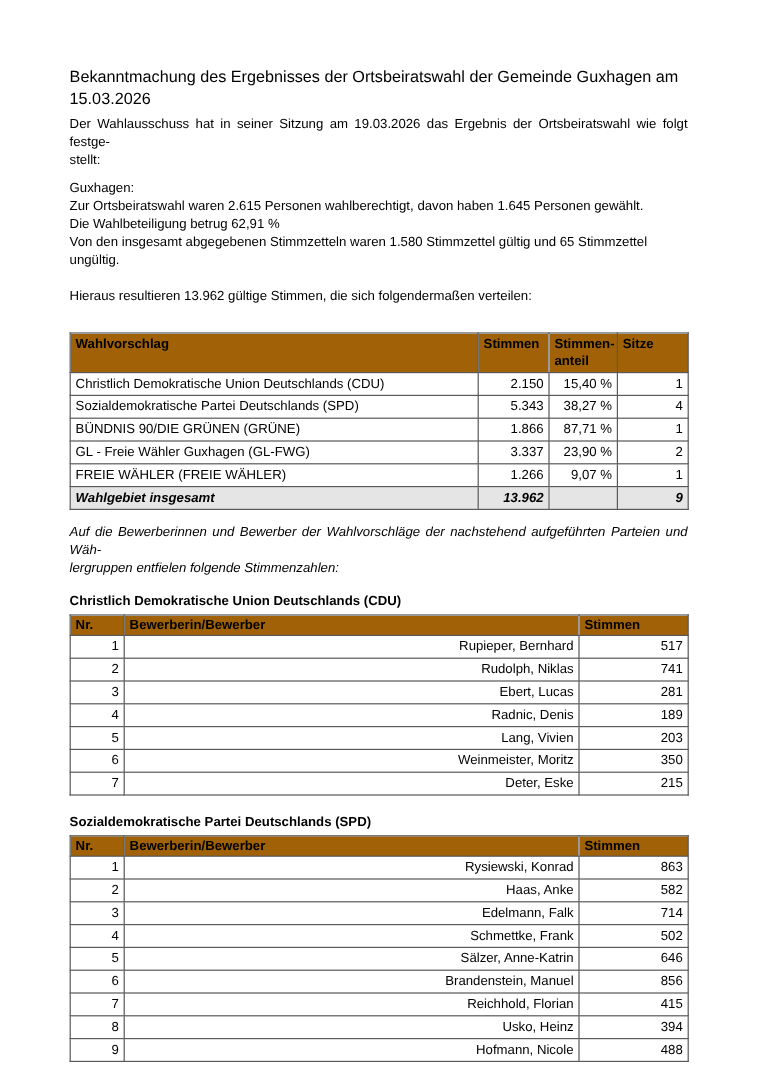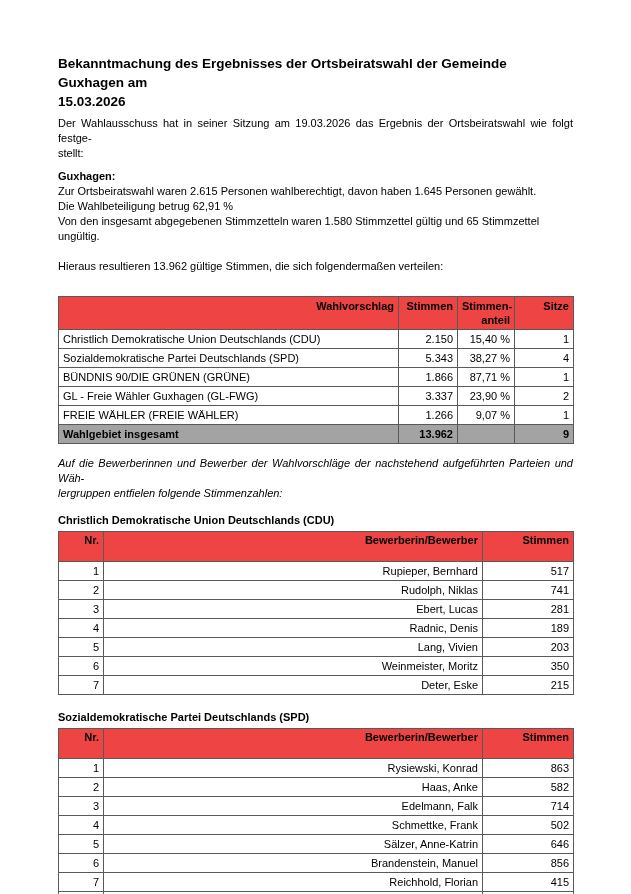--- a/index.html
+++ b/index.html
@@ -5,28 +5,28 @@
   * { margin:0; padding:0; box-sizing:border-box; }
   html, body { background:#ffffff; }
   body {
     width:631px; height:894px; overflow:hidden;
     font-family:"Liberation Sans", "DejaVu Sans", sans-serif;
     font-size:11px; color:#000; -webkit-font-smoothing:antialiased;
   }
   .page { padding:54px 58px 0 58px; width:631px; }
 
   .doc-title {
-    font-size:13.5px; font-weight:bold; line-height:19px;
+    font-size:13.5px; font-weight:normal; line-height:19px;
     margin-bottom:5px;
   }
   .para { line-height:15px; }
   .jline { display:block; text-align:justify; text-align-last:justify; }
   .line  { display:block; }
   .intro { margin-bottom:8px; }
-  .bold  { font-weight:bold; }
+  .bold  { font-weight:normal; }
   .district-block { margin-bottom:15px; }
   .results-intro  { margin-bottom:22px; }
   .candidates-intro { margin-top:12px;font-style:italic; }
   .section-heading {
     font-weight:bold; line-height:15px; margin-top:12px; margin-bottom:3px;
   }
   .section-heading.spd { margin-top:15px; }
 
   table {
     border-collapse:collapse; table-layout:fixed; width:515px;
@@ -34,29 +34,29 @@
   }
   th, td {
     border:1px solid #595959;
     padding:2px 4px;
     line-height:14px;
     vertical-align:top;
     overflow:hidden;
     white-space:normal;
   }
   th {
-    background:#ef4444; font-weight:bold; text-align:right;
+    background:#a16207; font-weight:bold; text-align:left;
   }
   .summary-table th { height:29px; }
   .summary-table td { height:19px; }
   .summary-table td:nth-child(n+2),
   .summary-table .total-row td:nth-child(n+2) { text-align:right; }
-  .total-row td { background:#a3a3a3; font-weight:bold; }
-
-  .cand-table th { height:30px; padding:1px 4px;margin-top:40px; }
+  .total-row td { background:#e5e5e5; font-weight:bold;font-style:italic; }
+
+  .cand-table th { height:17px; padding:1px 4px;margin-top:40px; }
   .cand-table td { height:19px;text-align:right; }
   .cand-table td:nth-child(1),
   .cand-table td:nth-child(3) { text-align:right; }
 </style>
 </head>
 <body>
 
 <div class="page">
 
   <h1 class="doc-title">

